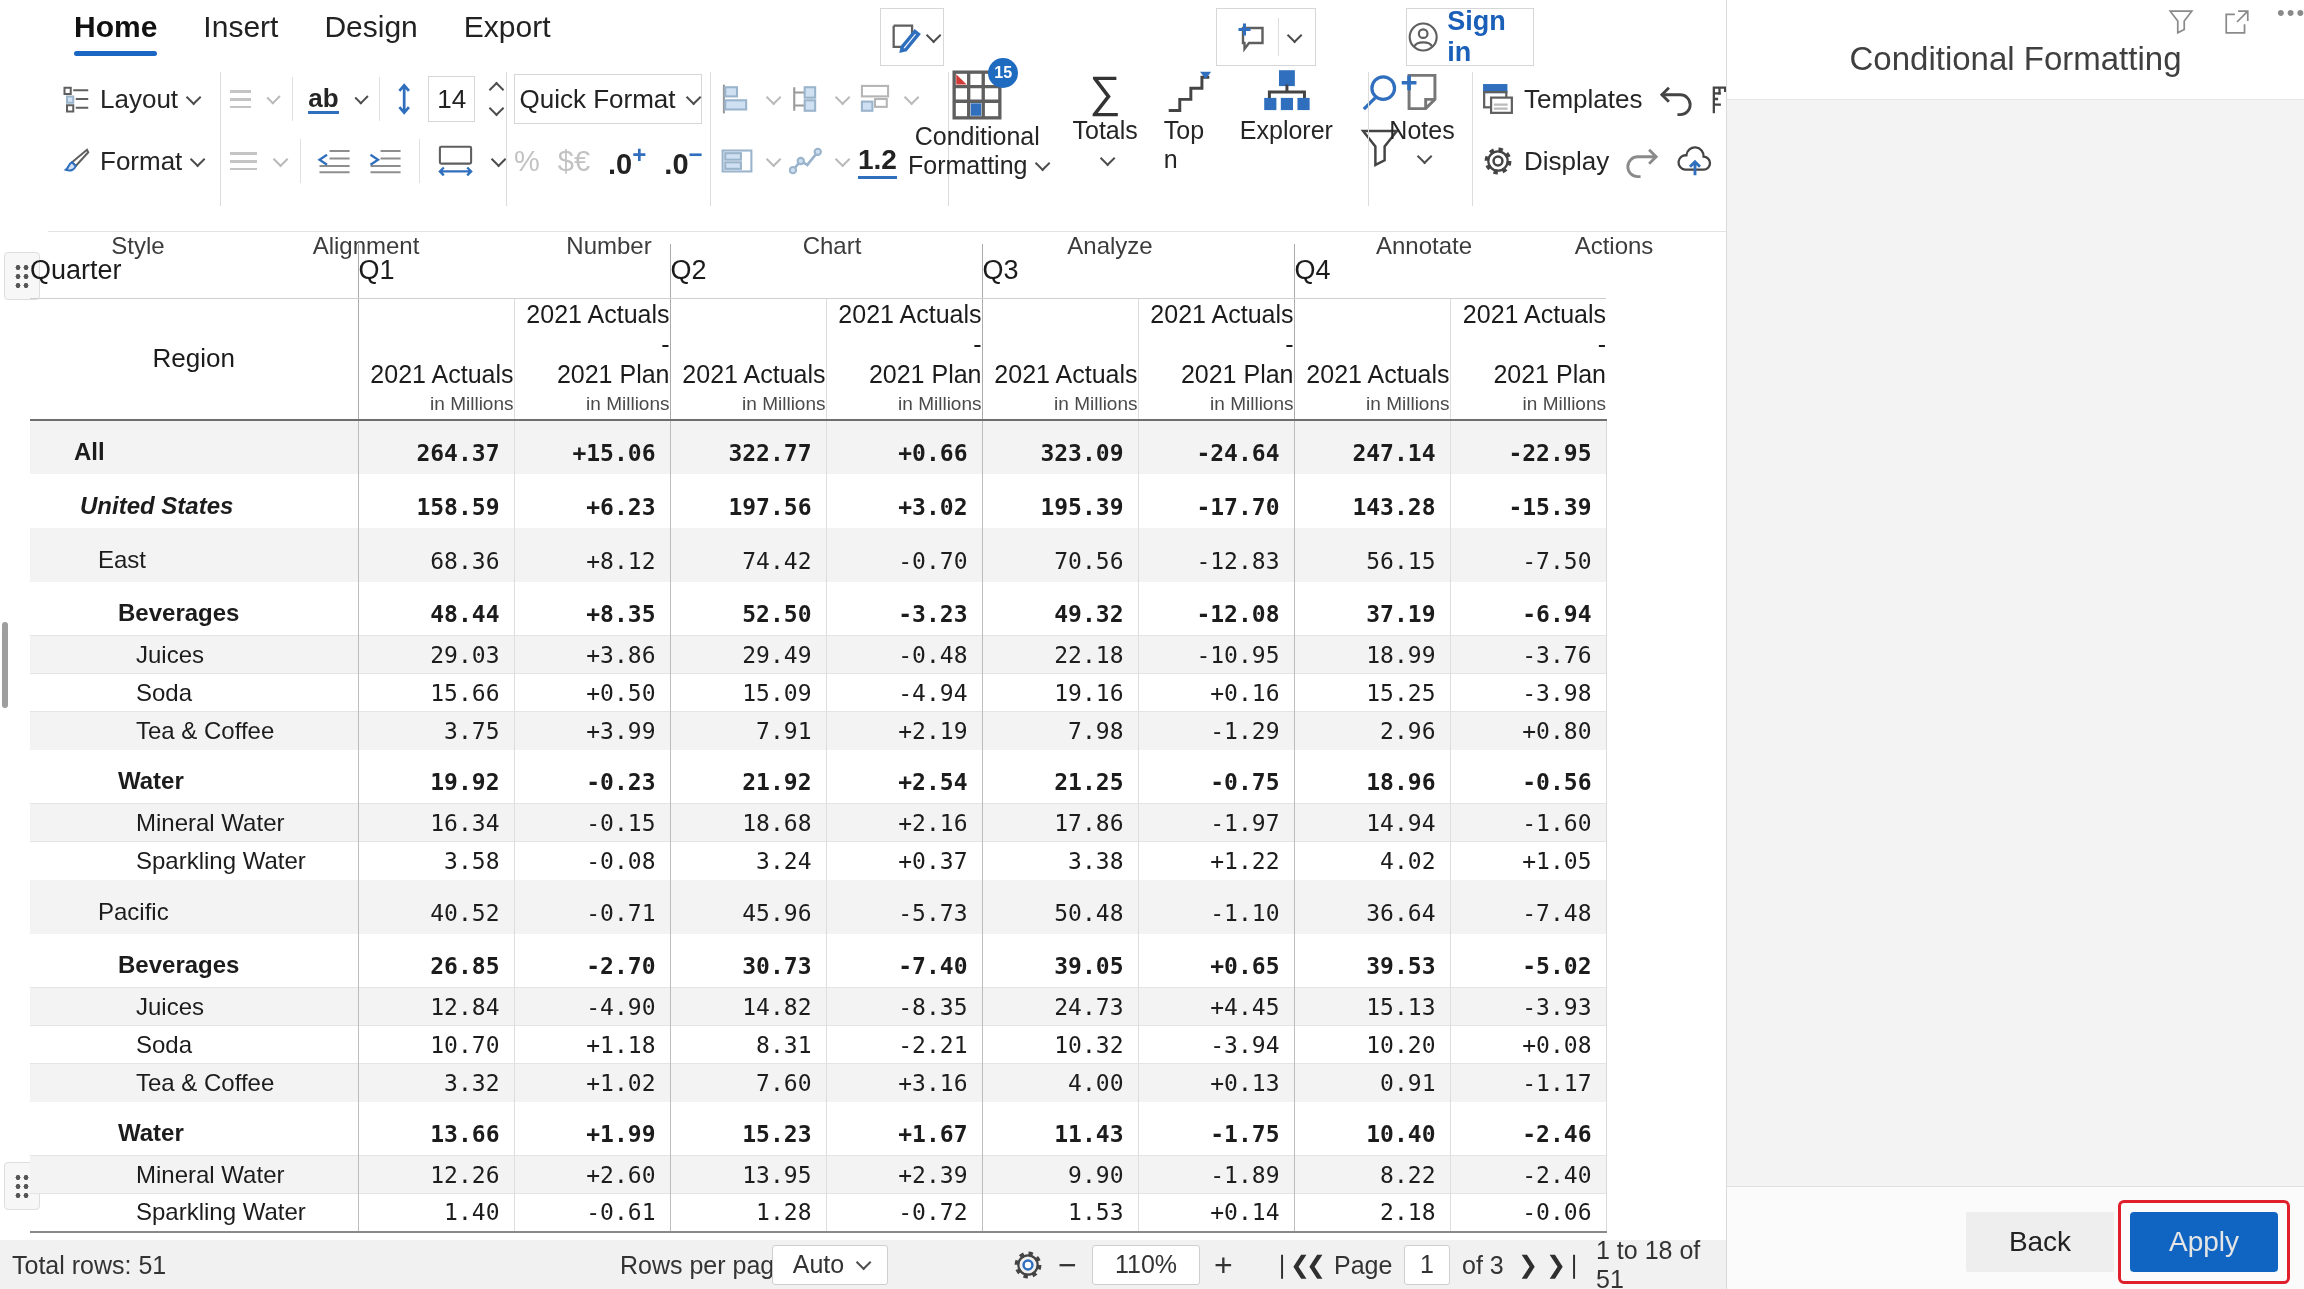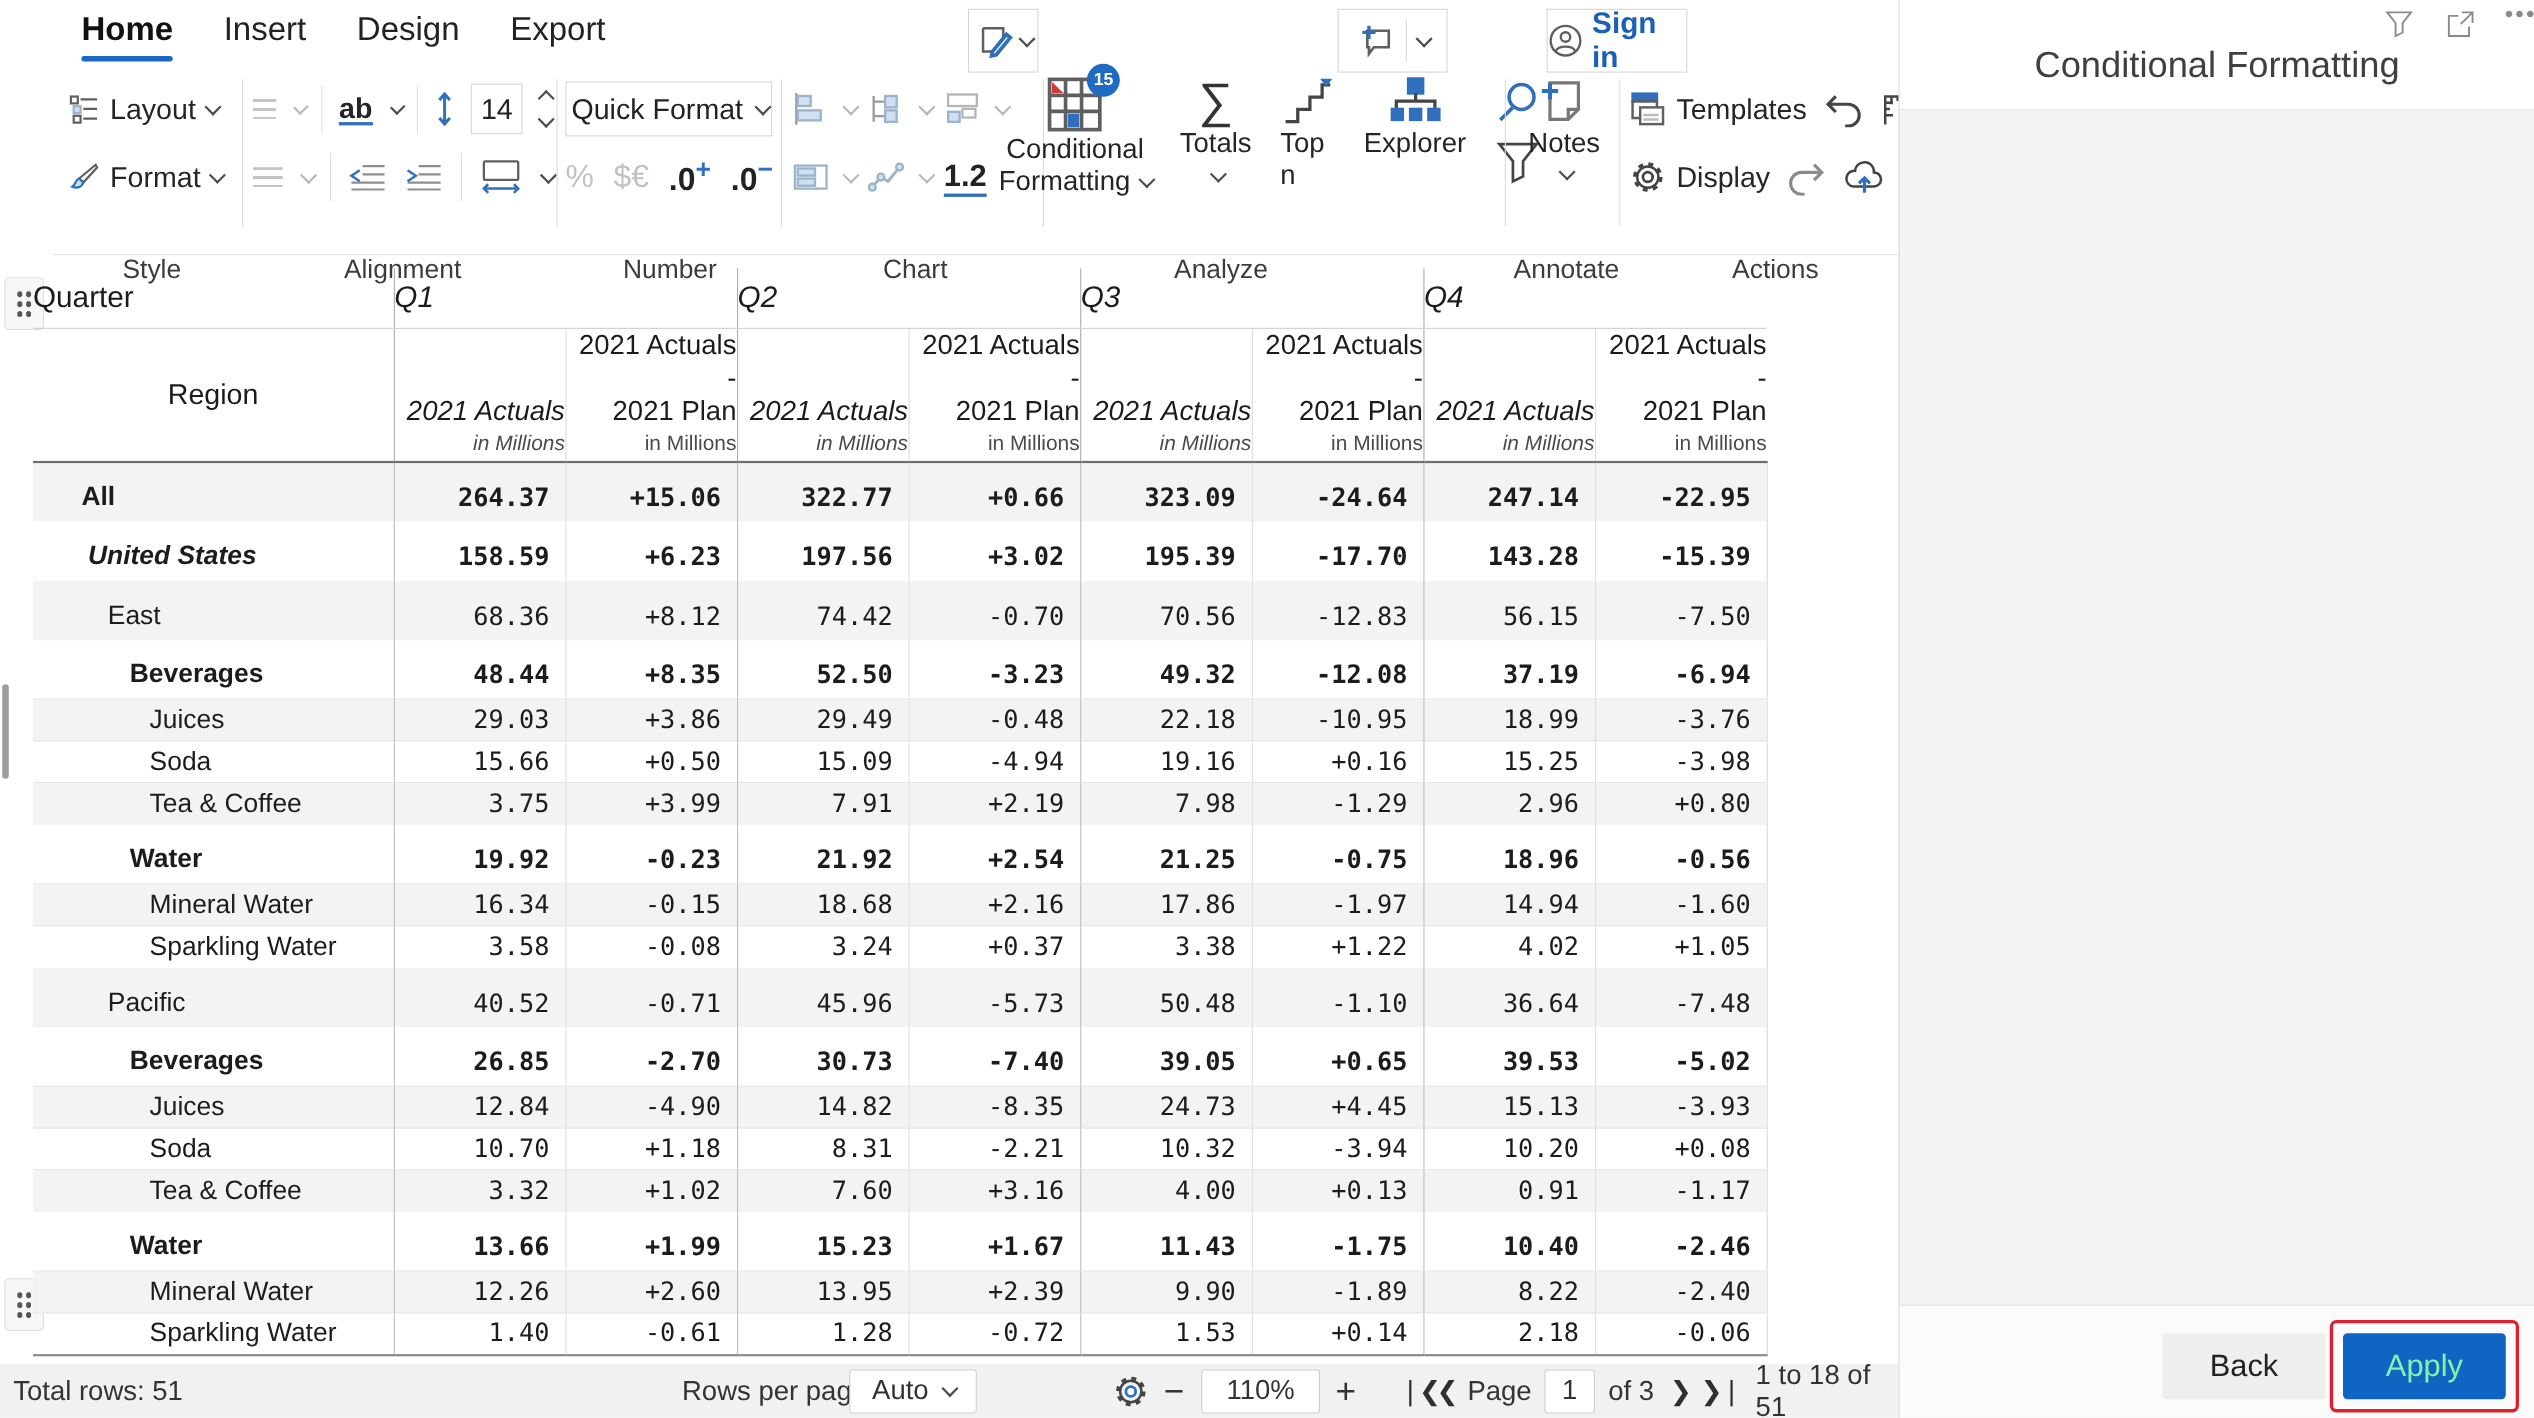--- a/index.html
+++ b/index.html
@@ -36,21 +36,21 @@
   
   #grid { position:absolute; left:30px; top:244px; border-collapse:collapse; table-layout:fixed; }
   #grid col.c-region { width:328px; } #grid col.c-val { width:156px; }
   #grid th, #grid td { padding:0; font-weight:normal; }
   tr.hrow1 th { height:54px; text-align:left; font-weight:bold; font-size:27px; color:#1b1b1b; border-bottom:1px solid #cfcfcf; padding-left:12px; }
   tr.hrow1 th.qcell { border-left:1px solid #ababab; }
   tr.hrow2 th { height:118px; border-bottom:2px solid #6e6e6e; vertical-align:bottom; }
   tr.hrow2 th.region { text-align:center; font-size:26px; color:#1b1b1b; vertical-align:middle; }
   tr.hrow2 th.vh { text-align:right; padding:0 14px 14px 0; font-size:25px; color:#1b1b1b; line-height:30px; }
   tr.hrow2 th .sub { font-size:19px; color:#4a4a4a; font-weight:normal; }
-  tr.hrow2 th.qstart, tr.hrow1 th.qcell { border-left:1px solid #ababab;font-style:italic; }
+  tr.hrow2 th.qstart, tr.hrow1 th.qcell { border-left:1px solid #ababab; }
   tr.hrow2 th.inner { border-left:1px solid #dcdcdc; }
   #grid tbody td { font-size:24px; color:#1c1c1c; }
   #grid tbody tr.stripe td { background:#f3f3f3; }
   #grid tbody tr td.num { text-align:right; padding-right:14px; font-family:"DejaVu Sans Mono", monospace; font-size:23px; }
   #grid tbody tr td.qstart { border-left:1px solid #bdbdbd; }
   #grid tbody tr td.inner { border-left:1px solid #dedede; }
   #grid tbody tr td.c7 { border-right:1px solid #d9d9d9; }
   #grid tbody tr.leaf td { height:38px; border-top:1px solid #e4e4e4; vertical-align:middle; }
   #grid tbody tr.group td { height:54px; vertical-align:bottom; padding-bottom:8px; }
   #grid tbody tr.bold td { font-weight:bold; }
@@ -68,21 +68,21 @@
 
   
   #panel { position:absolute; left:1726px; top:0; width:578px; height:1289px; background:#f3f3f3; border-left:1px solid #d9d9d9; }
   #panel-top { position:absolute; left:0; top:0; width:100%; height:100px; background:#fff; border-bottom:1px solid #e7e7e7; }
   .ptool { position:absolute; top:8px; color:#8a8a8a; }
   #panel-title { position:absolute; left:0; right:0; top:40px; text-align:center; font-size:33px; color:#3f3f3f; }
   .redbox { position:absolute; border:3px solid #e01f2d; border-radius:10px; }
 
   #panel-footer { position:absolute; left:1727px; top:1186px; width:577px; height:103px; background:#fbfbfb; border-top:1px solid #e0e0e0; }
   #back-btn { position:absolute; left:1966px; top:1212px; width:148px; height:60px; background:#eeeeee; font-size:28px; color:#222; display:flex; align-items:center; justify-content:center; border-radius:2px; }
-  #apply-btn { position:absolute; left:2130px; top:1212px; width:148px; height:60px; background:#1065c3; color:#86efac; font-size:28px; display:flex; align-items:center; justify-content:center; border-radius:4px; }
+  #apply-btn { position:absolute; left:2130px; top:1212px; width:148px; height:60px; background:#1065c3; color:#e5e5e5; font-size:28px; display:flex; align-items:center; justify-content:center; border-radius:4px; }
 </style>
 </head>
 <body>
 
 <div id="ribbon">
   <div class="tabs">
     <div class="tab active">Home</div>
     <div class="tab">Insert</div>
     <div class="tab">Design</div>
     <div class="tab">Export</div>

